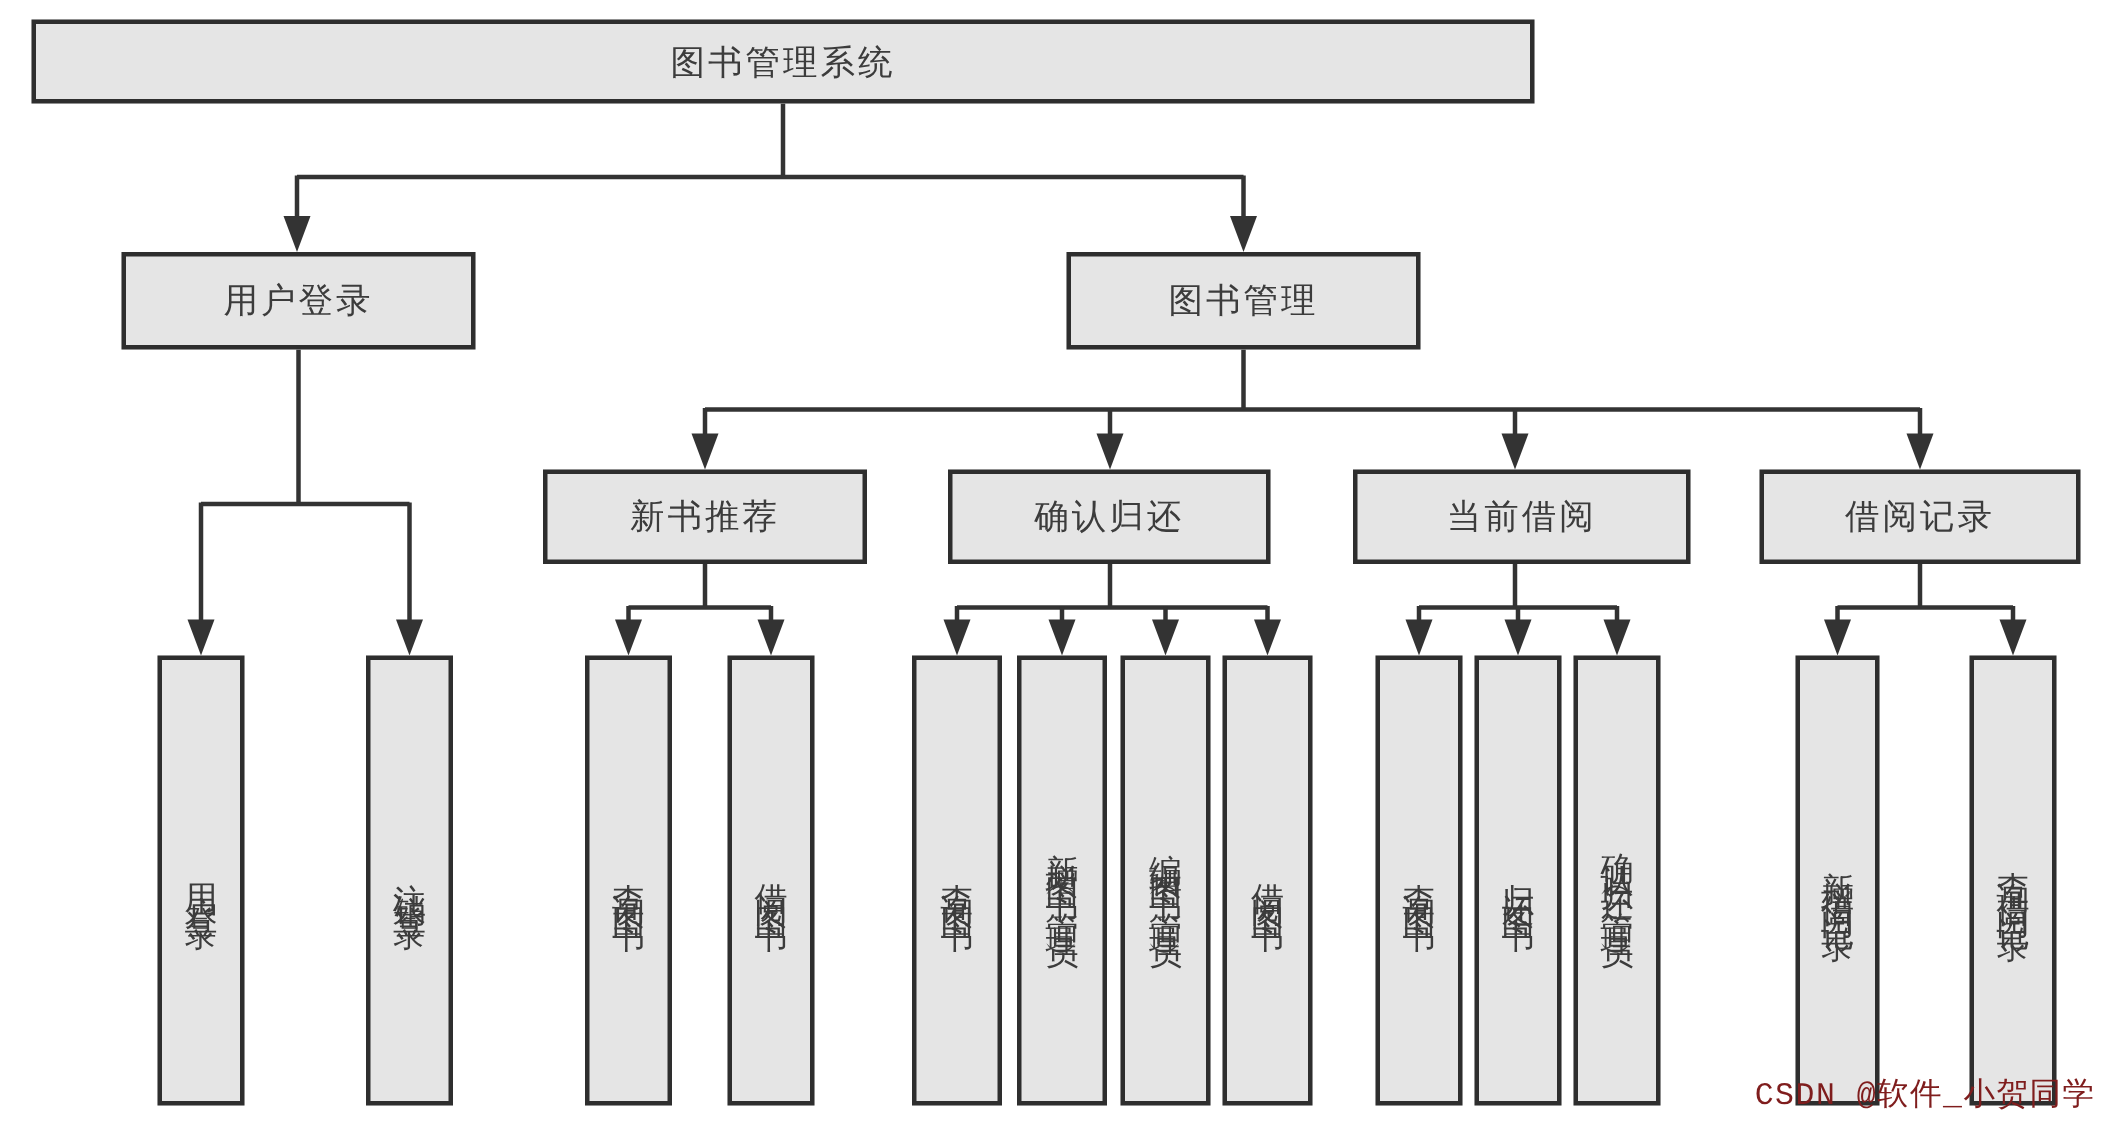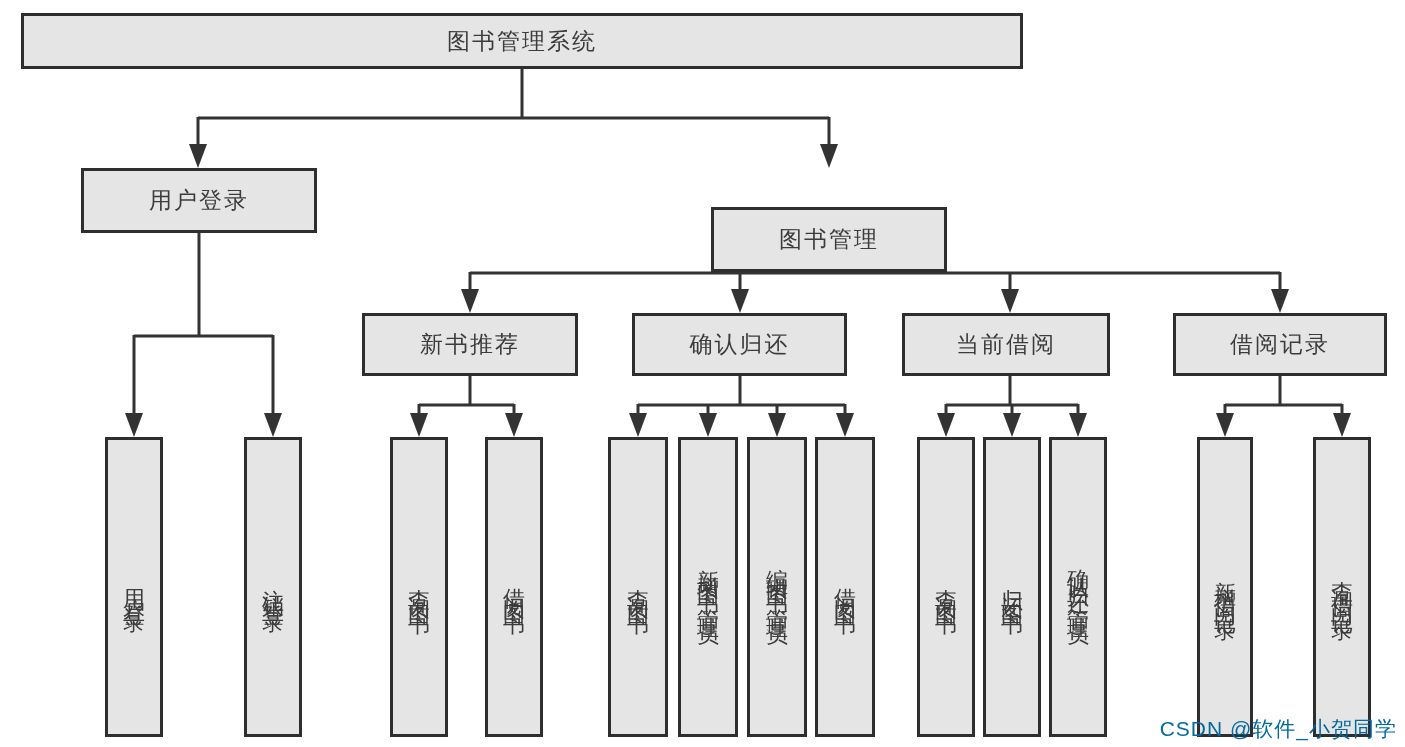--- a/index.html
+++ b/index.html
@@ -42,48 +42,49 @@
   .leaf .node-label {
     writing-mode: vertical-rl;
     text-orientation: mixed;
     font-size: 22px;
     letter-spacing: 8px;
     line-height: 1;
   }
   
   .n-root           { left: 21px;   top: 13px;  width: 1002px; height: 56px; }
   .n-user-login     { left: 81px;   top: 168px; width: 236px;  height: 65px; }
-  .n-book-mgmt      { left: 711px;  top: 168px; width: 236px;  height: 65px; margin-top: 39px; }
+  .n-book-mgmt      { left: 711px;  top: 168px; width: 236px;  height: 65px; }
   .n-new-book-rec   { left: 362px;  top: 313px; width: 216px;  height: 63px; }
   .n-book-borrow    { left: 632px;  top: 313px; width: 215px;  height: 63px; }
-  .n-current-borrow { left: 902px;  top: 313px; width: 208px;  height: 63px; }
+  .n-current-borrow { left: 902px;  top: 313px; width: 225px;  height: 63px; }
   .n-borrow-records { left: 1173px; top: 313px; width: 214px;  height: 63px; }
   .leaf             { top: 437px; height: 300px; width: 58px; }
   .l-user-login     { left: 105px;  }
   .l-logout         { left: 244px;  }
   .l-query-1        { left: 390px;  }
   .l-borrow-1       { left: 485px;  }
   .l-query-2        { left: 608px;  width: 60px; }
   .l-add-book       { left: 678px;  width: 60px; }
   .l-edit-book      { left: 747px;  width: 60px; }
   .l-borrow-2       { left: 815px;  width: 60px; }
   .l-query-3        { left: 917px;  }
   .l-return-book    { left: 983px;  }
   .l-confirm-return { left: 1049px; }
   .l-add-record     { left: 1197px; width: 56px; }
   .l-query-record   { left: 1313px; }
   .watermark {
     position: absolute;
     right: 8px;
     bottom: 4px;
     font-size: 21px;
-    color: #0369a1;
+    color: #7f1d1d;
     letter-spacing: 1px;
     z-index: 3;
     white-space: nowrap;
+    font-family: Liberation Mono, monospace;
   }
 </style>
 </head>
 <body>
 
 <div class="canvas">
 
   <svg class="edges-svg" viewBox="0 0 1405 747" xmlns="http://www.w3.org/2000/svg">
     <g stroke="#333333" stroke-width="3" fill="#333333">
 

